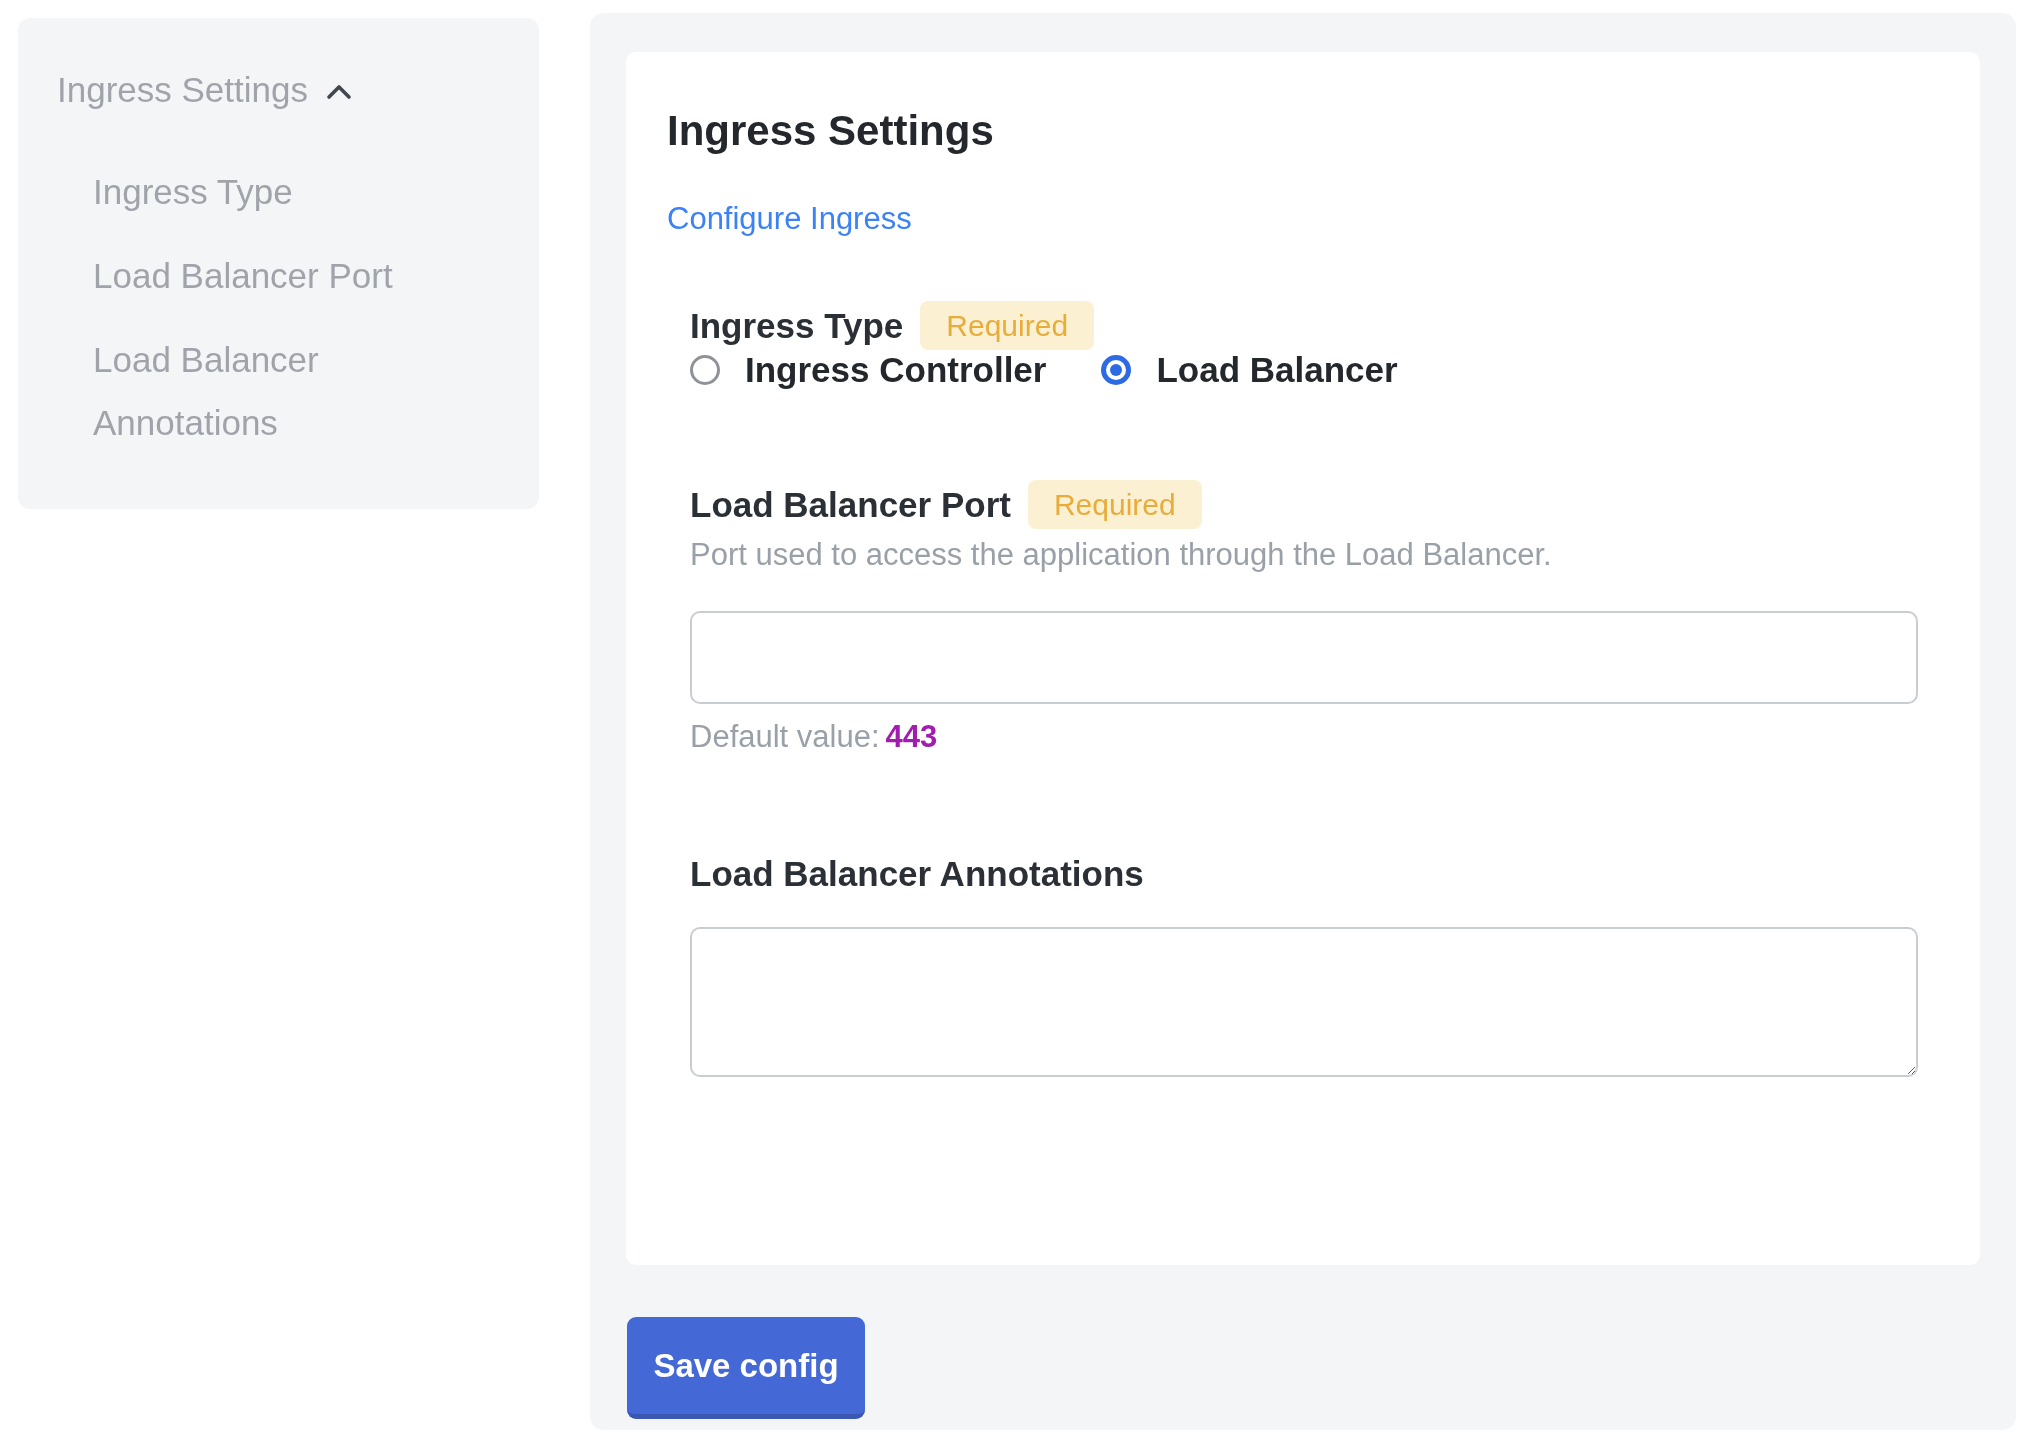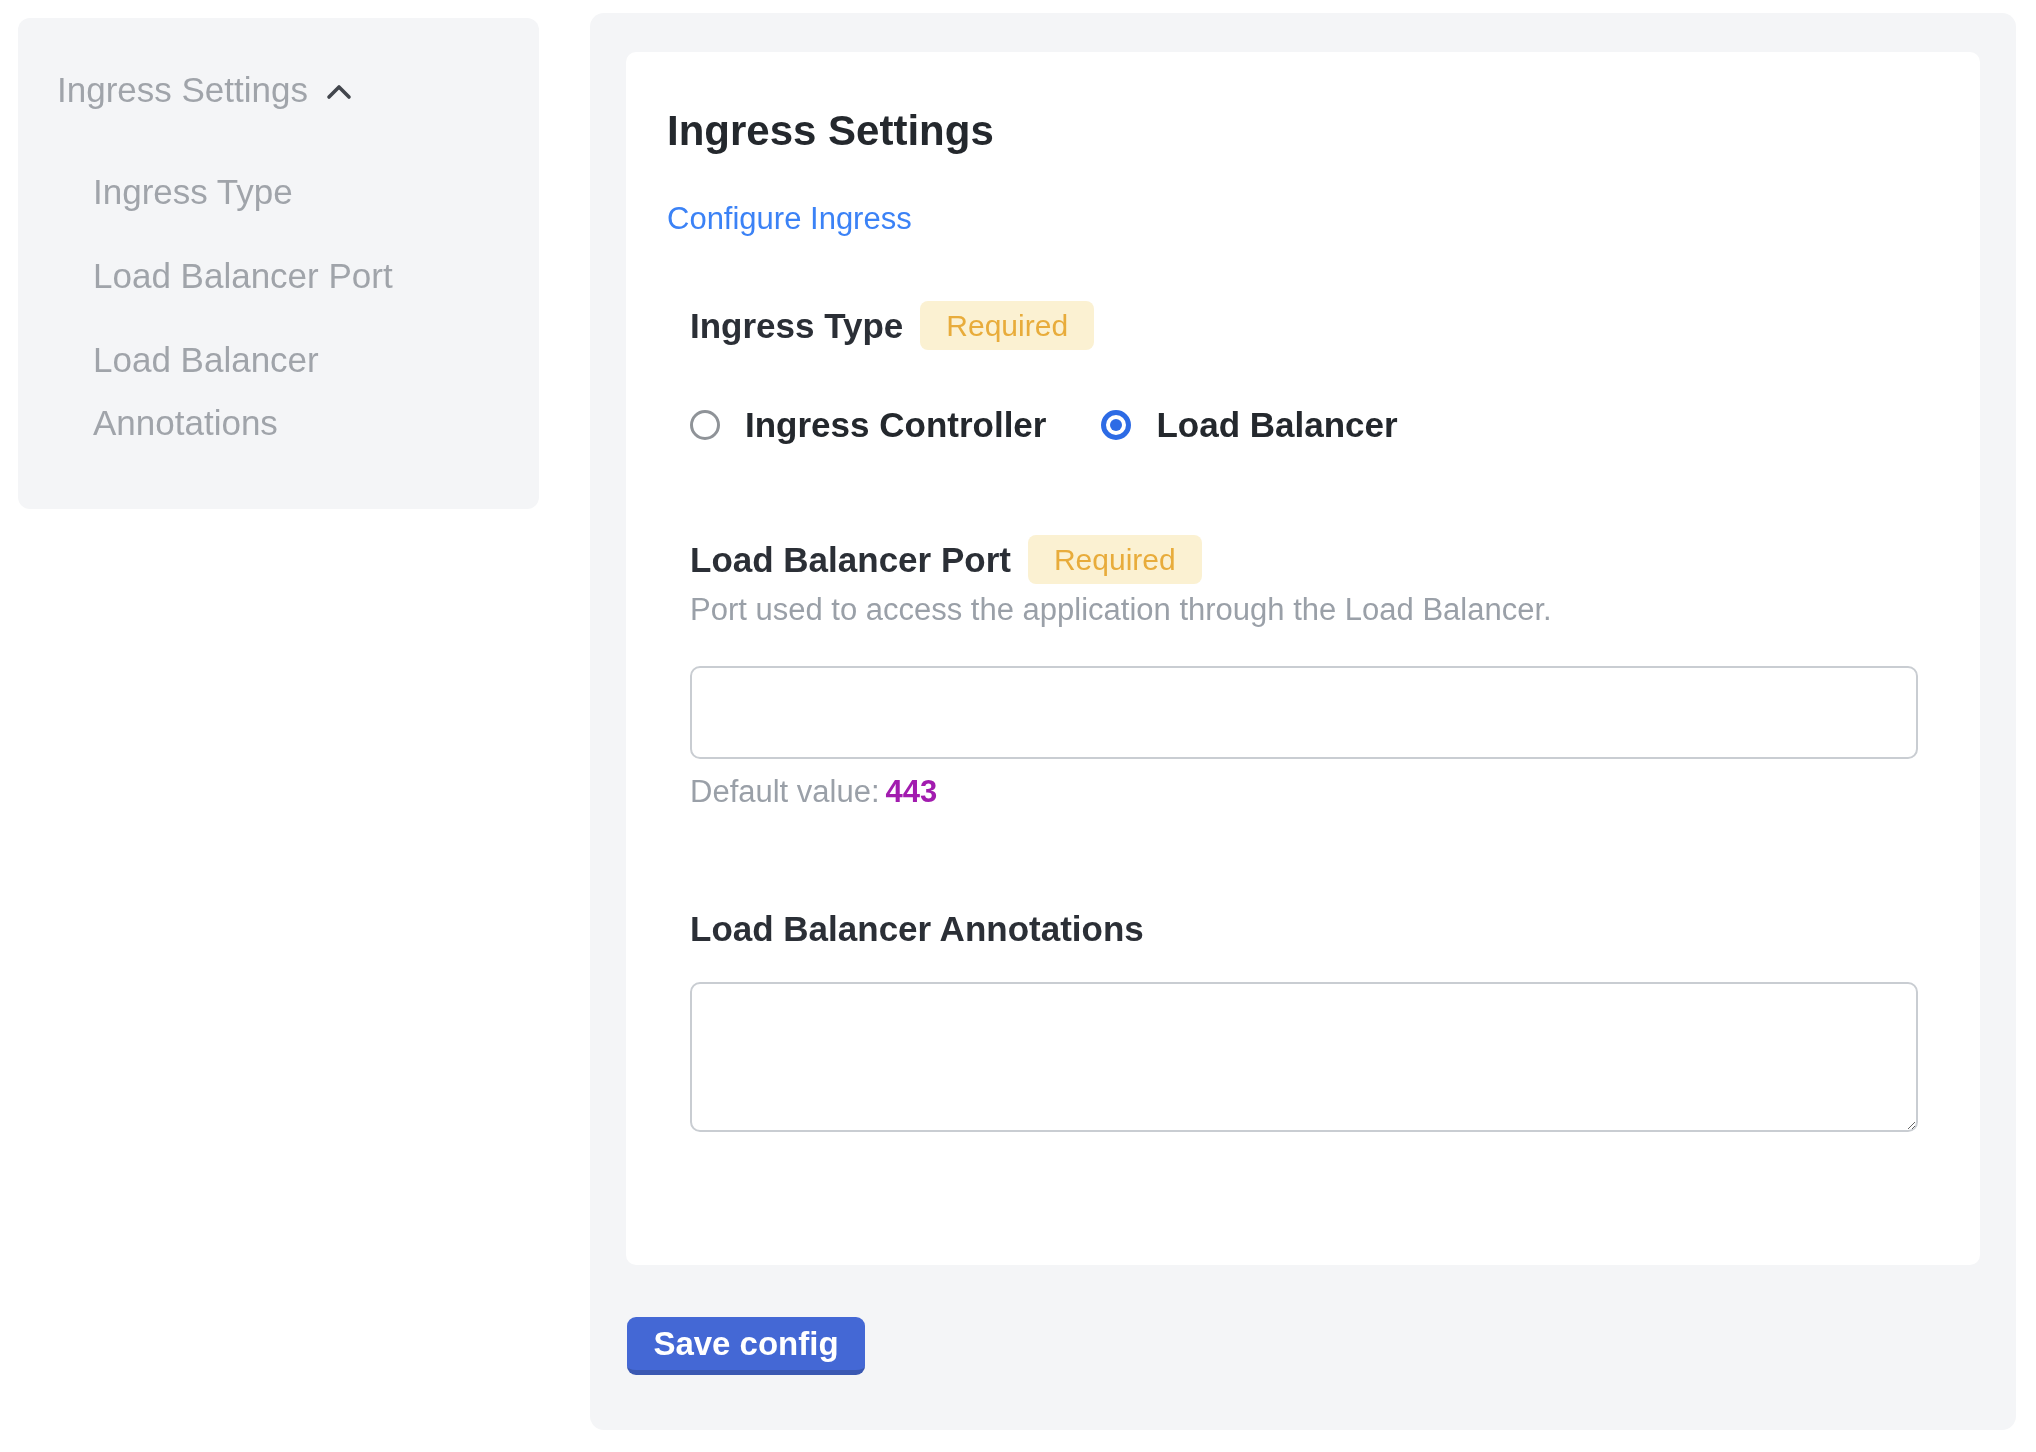--- a/index.html
+++ b/index.html
@@ -28,21 +28,21 @@
   .section-1 { margin-top:62px; }
   .section-2 { margin-top:90px; }
   .section-3 { margin-top:96px; }
 
   .label-row { display:flex; align-items:center; gap:17px; }
   .section-label { font-size:35px; font-weight:600; color:#2b2f36; line-height:46px; }
   .badge { background:#fbf1d2; color:#e8ac3b; font-size:30px; line-height:1;
     padding:10px 26px 9px; border-radius:8px; }
   .section-desc { margin-top:5px; font-size:31px; color:#9aa0a8; line-height:41px; }
 
-  .radio-row { margin-top:55px; display:flex; align-items:center; }
+  .radio-row { display:flex; align-items:center; }
   .radio-option { display:flex; align-items:center; cursor:pointer; }
   .radio-option + .radio-option { margin-left:55px; }
   .radio-circle { width:30px; height:30px; border-radius:50%;
     border:3px solid #8f9398; background:#fff; flex:none; }
   .radio-circle.selected { border:5px solid #2d6be5; display:flex;
     align-items:center; justify-content:center; }
   .radio-dot { width:12px; height:12px; border-radius:50%; background:#2d6be5; }
   .radio-label { margin-left:25px; font-size:35px; font-weight:600; color:#24282d; }
 
   .text-input { margin-top:36px; display:block; width:1228px; height:93px;
@@ -50,21 +50,21 @@
     font-size:33px; padding:0 24px; color:#24282d; outline:none;
     font-family:inherit; }
   .default-line { margin-top:15px; font-size:31px; color:#9aa0a8; }
   .default-value { color:#a21caf; font-weight:600; margin-left:6px; }
 
   .textarea { margin-top:30px; display:block; width:1228px; height:150px;
     border:2px solid #c9cdd2; border-radius:10px; background:#fff;
     font-size:33px; padding:16px 24px; color:#24282d; outline:none;
     font-family:inherit; resize:both; }
 
-  .save-btn { position:absolute; left:37px; top:1304px; width:238px; height:58px;
+  .save-btn { position:absolute; left:37px; top:1304px; width:238px; height:102px;
     background:#4468d5; border:none; border-bottom:5px solid #3a58b2;
     border-radius:9px; color:#ffffff; font-size:33px; font-weight:700;
     font-family:inherit; cursor:pointer; }
 </style>
 </head>
 <body>
 
 <aside class="sidebar">
   <div class="sidebar-title">
     <span>Ingress Settings</span>

